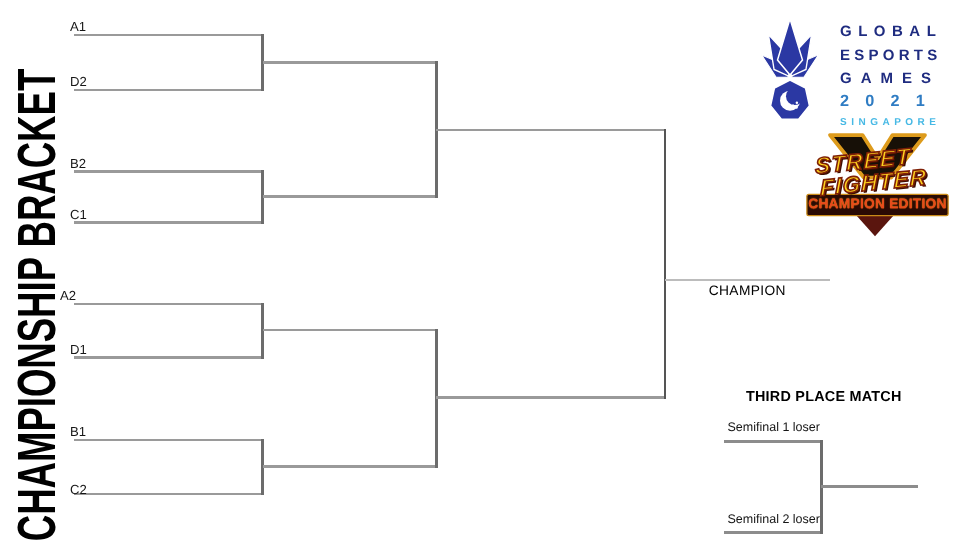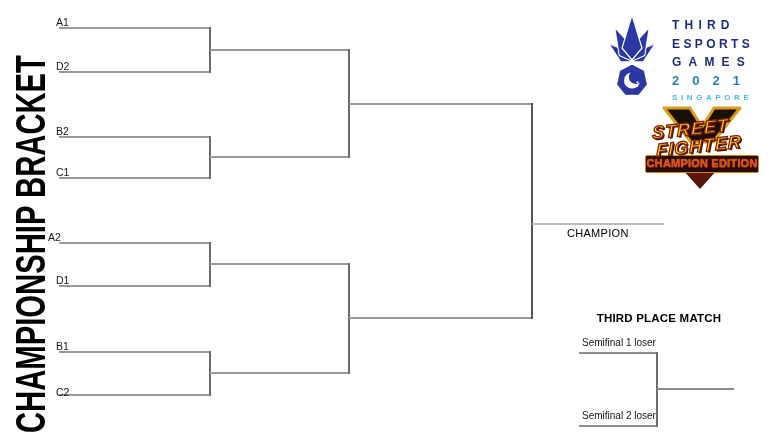--- a/index.html
+++ b/index.html
@@ -123,21 +123,21 @@
         <polygon points="0,-48 10,-15 0,-3 -10,-15" fill="#2b38a3" stroke="#fff" stroke-width="1.2"></polygon>
       </g>
       <polygon points="28,55 40.5,61.5 43.6,75.6 34.9,86.4 21.1,86.4 12.4,75.6 15.5,61.5" fill="#2b38a3" stroke="#fff" stroke-width="1.3"></polygon>
       <circle cx="28" cy="71.5" r="8" fill="#fff"></circle>
       <circle cx="31.8" cy="68" r="7" fill="#2b38a3"></circle>
       <circle cx="30.5" cy="75.5" r="1" fill="#fff"></circle>
       <circle cx="33.5" cy="73.2" r="1" fill="#fff"></circle>
       <circle cx="33.2" cy="77" r="1" fill="#fff"></circle>
     </svg>
     <div class="geg-text">
-      <div class="geg-l geg-navy">THIRD</div>
+      <div class="geg-l geg-navy">GLOBAL</div>
       <div class="geg-l geg-navy2">ESPORTS</div>
       <div class="geg-l geg-navy3">GAMES</div>
       <div class="geg-l geg-year">2021</div>
       <div class="geg-l geg-country">SINGAPORE</div>
     </div>
   </div>
 
   <div class="sfv">
     <svg class="sfv-v" width="80" height="38" viewBox="0 0 80 38">
       <polygon points="2,2 28,2 40,21 52,2 78,2 51,36 29,36" fill="#171007" stroke="#dd9b1c" stroke-width="3" stroke-linejoin="round"></polygon>

